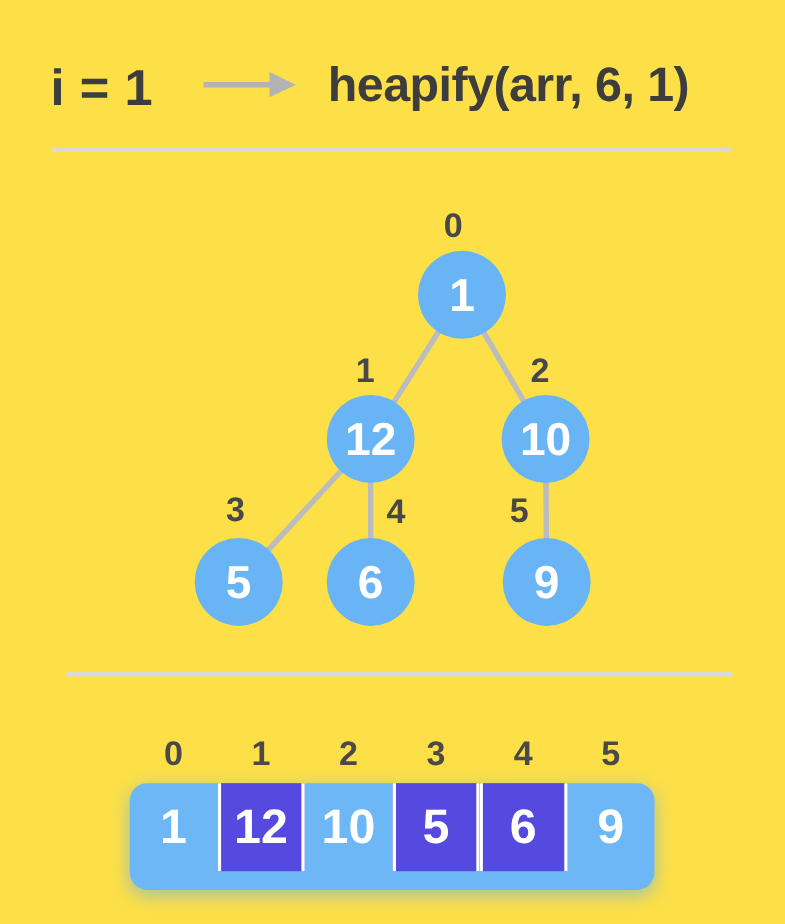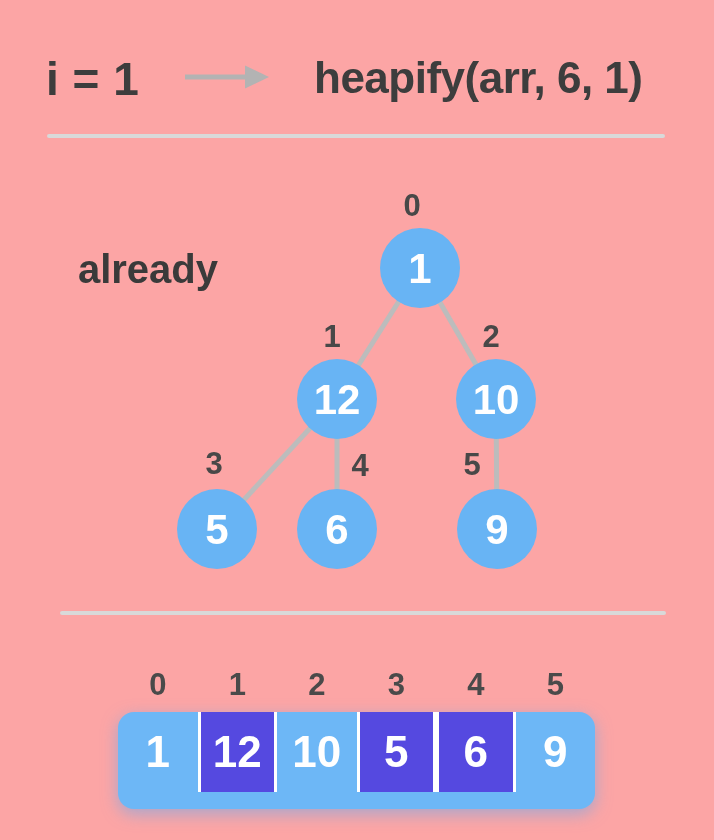--- a/index.html
+++ b/index.html
@@ -1,27 +1,27 @@
 <!DOCTYPE html>
 <html><head>
 <meta charset="utf-8">
 <style>
   html, body { margin:0; padding:0; background:#ffffff; }
   .canvas {
-    position:relative; width:714px; height:840px; background:#fca5a5;
+    position:relative; width:714px; height:840px; background:#fde047;
     font-family:"Liberation Sans", sans-serif; overflow:hidden;
   }
   
   .iter-label {
     position:absolute; left:46px; top:52px;
     font-size:46px; font-weight:bold; letter-spacing:0.5px;
   }
   .arrow-wrap { position:absolute; left:178px; top:59px; width:96px; height:36px; }
   .call-label {
-    position:absolute; left:314px; top:53px;
+    position:absolute; left:298px; top:53px;
     font-size:44px; font-weight:bold; letter-spacing:-0.5px; white-space:nowrap;
   }
   .divider { position:absolute; height:4px; border-radius:2px; }
   .divider-1 { left:47px; top:134px; width:618px; }
   .divider-2 { left:60px; top:611px; width:606px; }
   
   .annotation {
     position:absolute; left:28px; top:241px; width:240px;
     text-align:center; font-size:40px; font-weight:bold; line-height:57px;
   }
@@ -55,21 +55,20 @@
       <line id="arrow-shaft" x1="7" y1="18" x2="69" y2="18" stroke-width="5" stroke="#b3b3b3"></line>
       <polygon id="arrow-head" points="67,6.5 91,18 67,29.5" fill="#b3b3b3"></polygon>
     </svg>
   </div>
 
   <div class="call-label" style="color: rgb(61, 61, 61);">heapify(arr, 6, 1)</div>
 
   <div class="divider divider-1" style="background: rgb(217, 217, 217);"></div>
 
   <div class="annotation" style="color: rgb(58, 58, 58);">
-    <div>already</div>
   </div>
 
   <svg class="tree-svg" width="714" height="840" viewBox="0 0 714 840">
       <line x1="420" y1="268" x2="337" y2="399" stroke="#bcbcbc" stroke-width="5"></line>
       <line x1="420" y1="268" x2="496" y2="399" stroke="#bcbcbc" stroke-width="5"></line>
       <line x1="337" y1="399" x2="217" y2="529" stroke="#bcbcbc" stroke-width="5"></line>
       <line x1="337" y1="399" x2="337" y2="529" stroke="#bcbcbc" stroke-width="5"></line>
       <line x1="496" y1="399" x2="497" y2="529" stroke="#bcbcbc" stroke-width="5"></line>
       <g>
         <circle cx="420" cy="268" r="40" fill="#68b4f4"></circle>

